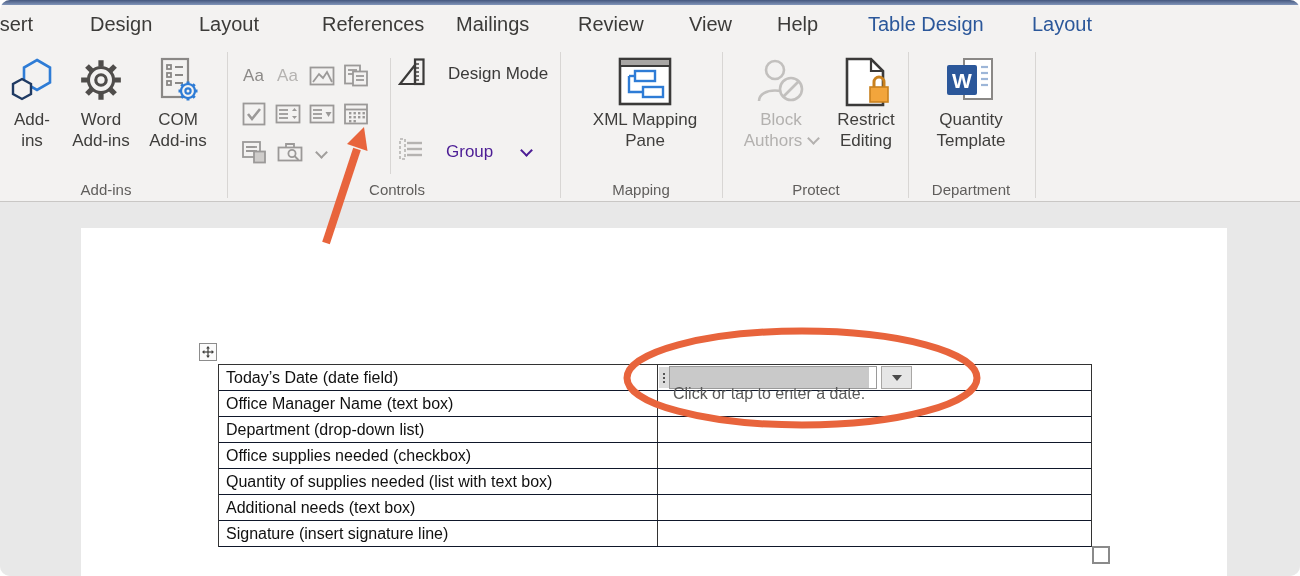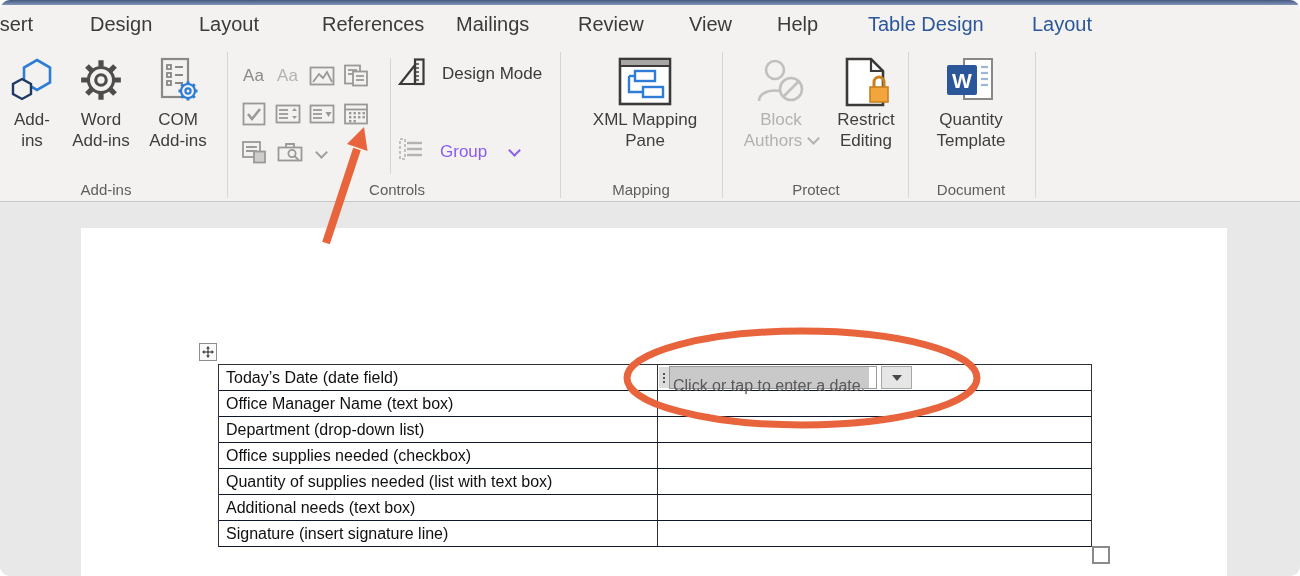--- a/index.html
+++ b/index.html
@@ -27,23 +27,23 @@
   .bigbtn { position:absolute; top:57px; display:flex; flex-direction:column;
     align-items:center; text-align:center; }
   .bigbtn .lbl { font-size:17px; line-height:21px; color:#3f3e3c; white-space:nowrap;text-align:center; }
   .bigbtn.disabled .lbl { color:#b3b1af; }
   .bigbtn .iconwrap { height:52px; display:flex; align-items:flex-start; justify-content:center; }
 
   .ctl { position:absolute; width:27px; height:27px; display:flex;
     align-items:center; justify-content:center; font-size:17px; }
 
   .rowbtn { position:absolute; left:398px; width:170px; height:32px;
-    display:flex; align-items:center; gap:16px; font-size:17px; color:#3b3a39;
+    display:flex; align-items:center; gap:22px; font-size:17px; color:#3b3a39;
     white-space:nowrap; }
-  .rowbtn.disabled { color:#8b5cf6; }
+  .rowbtn.disabled { color:#4c1d95; }
 
   .chev { display:inline-block; width:7px; height:7px;
     border-right:2px solid currentColor; border-bottom:2px solid currentColor;
     transform:rotate(45deg); margin-left:7px; margin-bottom:3px; }
 
   
   .workspace { position:absolute; left:0; top:201px; width:1300px; height:375px;
     background:#e8e8e8; border-top:1px solid #c9c7c5; }
   .page { position:absolute; left:81px; top:228px; width:1146px; height:348px;
     background:#ffffff; }
@@ -55,21 +55,21 @@
   .tcell-l { width:431px; border-right:1px solid #333; padding-left:7px;
     display:flex; align-items:center; font-size:16px; color:#101010; white-space:nowrap; }
   .tcell-r { flex:1; display:flex; align-items:center; }
 
   
   .cc-handle { width:10px; height:21px; background:#dcdcdc; margin-left:1px;
     display:flex; flex-direction:column; align-items:center; justify-content:center; gap:2px; }
   .cc-handle i { width:2px; height:2px; background:#555; }
   .cc-box { display:flex; align-items:stretch; border:1px solid #9a9a9a; height:21px; }
   .cc-field { background:#c9c9c9; color:#595959; font-size:16px; line-height:21px;
-    padding:8px 4px 0 3px; white-space:nowrap; }
+    padding:16px 4px 0 3px; white-space:nowrap; }
   .cc-gap { width:7px; background:#fff; }
   .cc-drop { width:29px; height:21px; margin-left:4px; background:#e6e6e6;
     border:1px solid #a9a7a5; display:flex; align-items:center; justify-content:center; }
   .tri { width:0; height:0; border-left:5px solid transparent;
     border-right:5px solid transparent; border-top:6px solid #4a4a4a; }
 
   .move-handle { position:absolute; left:199px; top:343px; width:16px; height:16px;
     background:#fbfbfb; border:1px solid #8c8c8c; display:flex; align-items:center;
     justify-content:center; }
   .tbl-resize { position:absolute; left:1092px; top:546px; width:14px; height:14px;
@@ -333,21 +333,21 @@
           <line x1="36" y1="22" x2="43" y2="22"></line>
             <line x1="36" y1="28" x2="43" y2="28"></line>
         </g>
         <rect x="2" y="8" width="30" height="30" rx="2" fill="#2b579a"></rect>
         <text x="17" y="31" fill="#ffffff" font-size="21" font-weight="bold" text-anchor="middle" font-family="Liberation Sans, sans-serif">W</text>
       </svg>
     </div>
     <div class="lbl">Quantity</div>
     <div class="lbl">Template</div>
   </div>
-  <div class="grouplabel" style="left:916px">Document</div>
+  <div class="grouplabel" style="left:916px">Department</div>
 
   <div class="workspace"></div>
   <div class="page"></div>
 
   <div class="move-handle">
     <svg width="12" height="12" viewBox="0 0 14 14" stroke="#3f3e3c" stroke-width="1.4">
       <line x1="7" y1="1.5" x2="7" y2="12.5"></line>
         <line x1="1.5" y1="7" x2="12.5" y2="7"></line>
       <g fill="#3f3e3c" stroke="none">
         <polygon points="7,0 4.8,2.8 9.2,2.8"></polygon>

